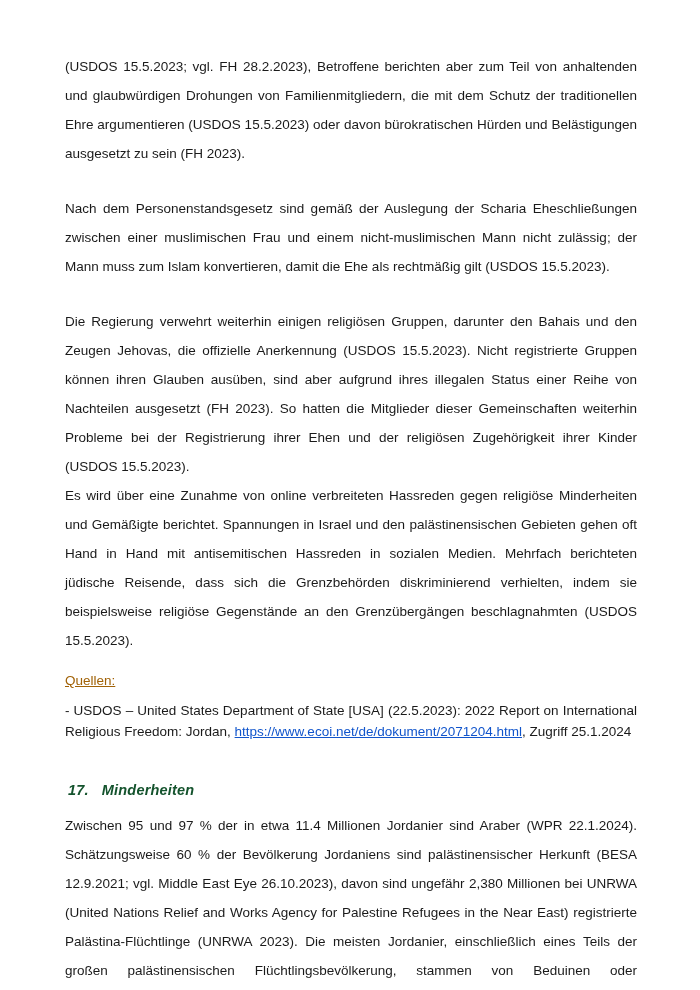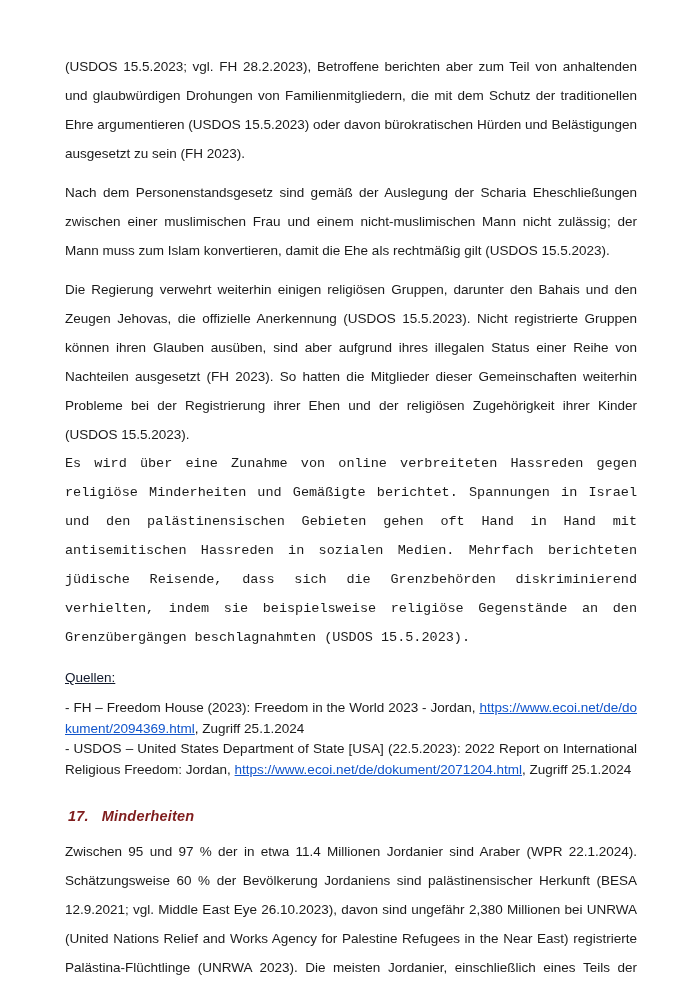--- a/index.html
+++ b/index.html
@@ -28,31 +28,30 @@
     width: 572px;
   }
   .para {
     font-size: 13.5px;
     line-height: 29px;
     text-align: justify;
     margin: 0;
     color: #1a1a1a;
   }
   .para + .para {
-    margin-top: 10px;
+    margin-top: 26px;
   }
   .para.no-gap {
     margin-top: 0;
-    font-family: Liberation Mono, monospace;
   }
   .sources-heading {
     font-size: 13.5px;
     line-height: 29px;
     margin: 11px 0 6px 0;
-    color: #0f172a;
+    color: #a16207;
   }
   .sources-heading .underlined {
     text-decoration: underline;
   }
   .sources {
     margin: 0;
   }
   .source-item {
     font-size: 13.5px;
     line-height: 20.5px;
@@ -60,25 +59,25 @@
     margin: 0;
     color: #1a1a1a;
   }
   .link {
     color: #1155cc;
     text-decoration: underline;
     cursor: pointer;
     word-break: break-all;
   }
   .section-heading {
-    margin: 28px 0 13px 3px;
+    margin: 40px 0 13px 3px;
     font-size: 14.5px;
     font-style: italic;
     font-weight: bold;
-    color: #7f1d1d;
+    color: #14532d;
     letter-spacing: 0.2px;
   }
   .section-heading .sec-num {
     margin-right: 13px;
   }
   .footer {
     position: absolute;
     top: 902px;
     left: 0;
     width: 700px;
@@ -101,21 +100,20 @@
 
     <p class="para">Nach dem Personenstandsgesetz sind gemäß der Auslegung der Scharia Eheschließungen zwischen einer muslimischen Frau und einem nicht-muslimischen Mann nicht zulässig; der Mann muss zum Islam konvertieren, damit die Ehe als rechtmäßig gilt (USDOS 15.5.2023).</p>
 
     <p class="para">Die Regierung verwehrt weiterhin einigen religiösen Gruppen, darunter den Bahais und den Zeugen Jehovas, die offizielle Anerkennung (USDOS 15.5.2023). Nicht registrierte Gruppen können ihren Glauben ausüben, sind aber aufgrund ihres illegalen Status einer Reihe von Nachteilen ausgesetzt (FH 2023). So hatten die Mitglieder dieser Gemeinschaften weiterhin Probleme bei der Registrierung ihrer Ehen und der religiösen Zugehörigkeit ihrer Kinder (USDOS 15.5.2023).</p>
 
     <p class="para no-gap">Es wird über eine Zunahme von online verbreiteten Hassreden gegen religiöse Minderheiten und Gemäßigte berichtet. Spannungen in Israel und den palästinensischen Gebieten gehen oft Hand in Hand mit antisemitischen Hassreden in sozialen Medien. Mehrfach berichteten jüdische Reisende, dass sich die Grenzbehörden diskriminierend verhielten, indem sie beispielsweise religiöse Gegenstände an den Grenzübergängen beschlagnahmten (USDOS 15.5.2023).</p>
 
     <p class="sources-heading"><span class="underlined">Quellen:</span></p>
 
     <div class="sources">
-      <p class="source-item"><span>- FH – Freedom House (2023): Freedom in the World 2023 - Jordan, </span><a class="link">https://www.ecoi.net/de/dokument/2094369.html</a><span>, Zugriff 25.1.2024</span></p>
       <p class="source-item"><span>- USDOS – United States Department of State [USA] (22.5.2023): 2022 Report on International Religious Freedom: Jordan, </span><a class="link">https://www.ecoi.net/de/dokument/2071204.html</a><span>, Zugriff 25.1.2024</span></p>
     </div>
 
     <h2 class="section-heading"><span class="sec-num">17.</span><span class="sec-title">Minderheiten</span></h2>
 
     <p class="para">Zwischen 95 und 97 % der in etwa 11.4 Millionen Jordanier sind Araber (WPR 22.1.2024). Schätzungsweise 60 % der Bevölkerung Jordaniens sind palästinensischer Herkunft (BESA 12.9.2021; vgl. Middle East Eye 26.10.2023), davon sind ungefähr 2,380 Millionen bei UNRWA (United Nations Relief and Works Agency for Palestine Refugees in the Near East) registrierte Palästina-Flüchtlinge (UNRWA 2023). Die meisten Jordanier, einschließlich eines Teils der großen palästinensischen Flüchtlingsbevölkerung, stammen von Beduinen oder Stammesangehörigen ab (MRG 6.2020).</p>
 
   </div>
 
 </div>

